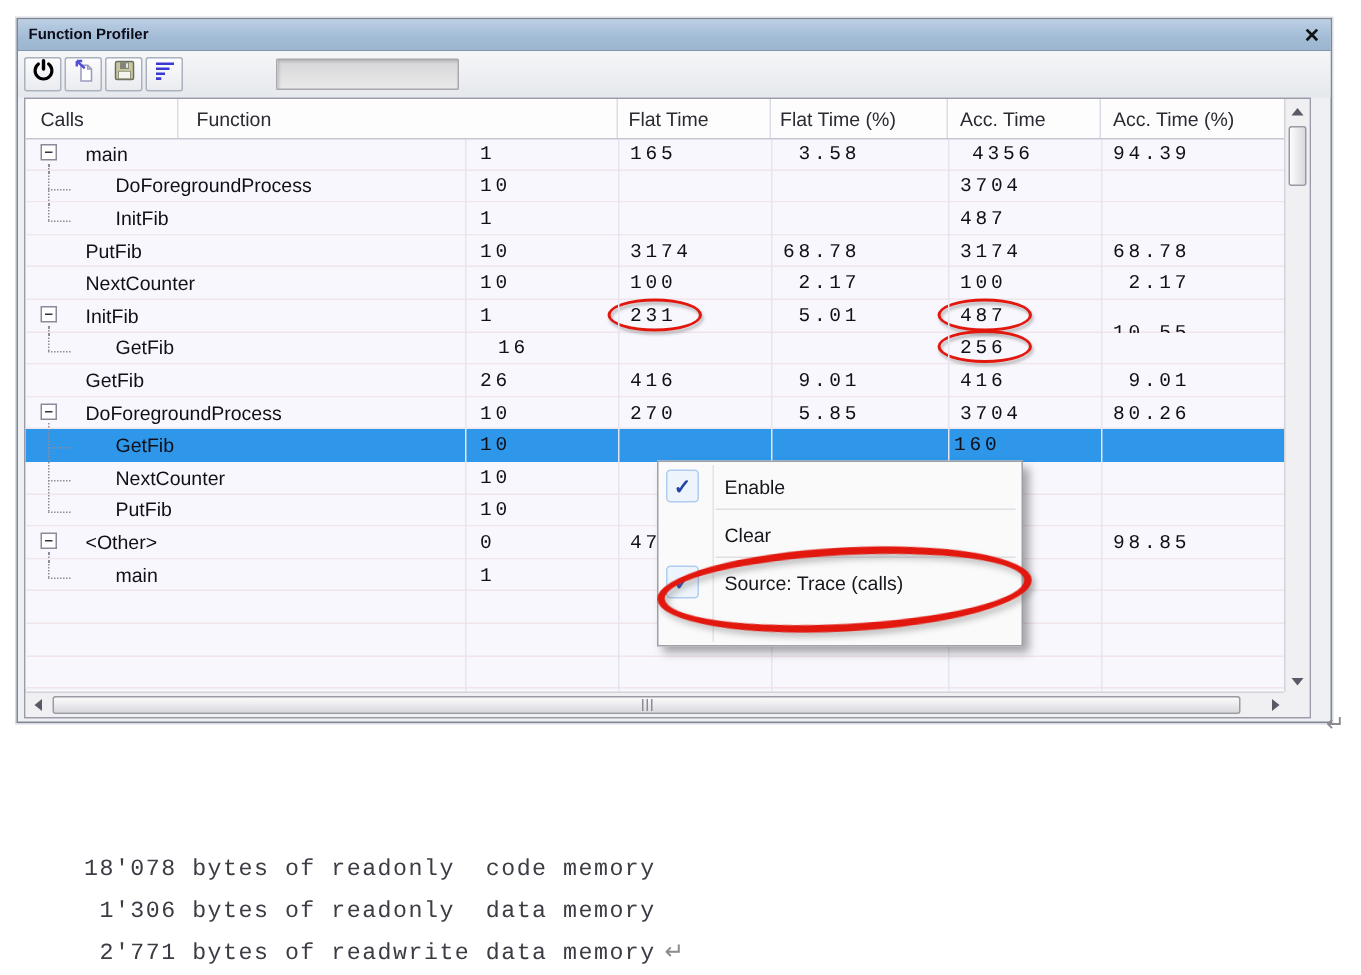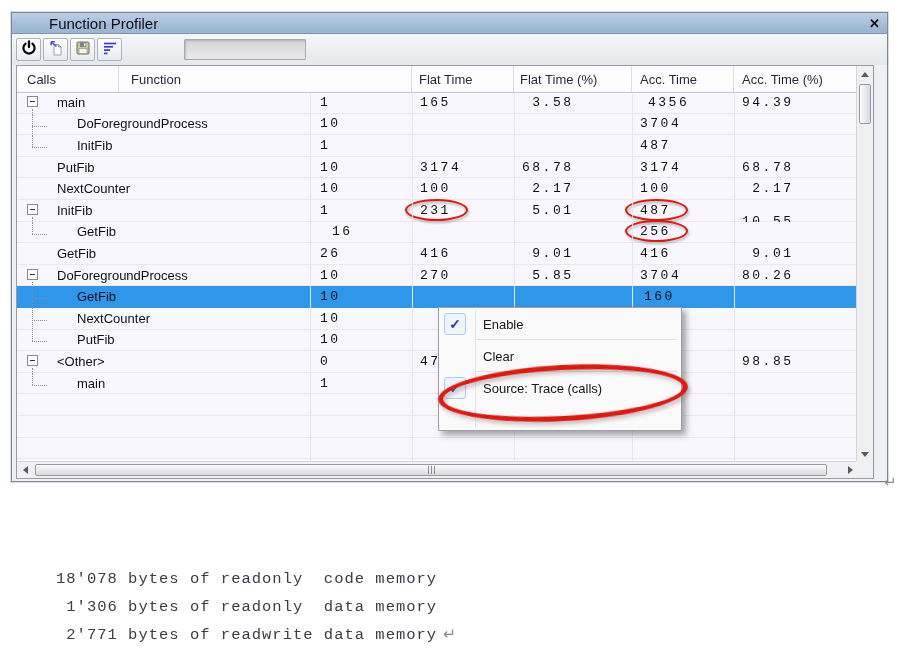--- a/index.html
+++ b/index.html
@@ -13,21 +13,21 @@
     background:#eef0f3;border:1px solid #7f8694;box-sizing:border-box;
     box-shadow:0 0 0 1px #d8dce2;
   }
   .titlebar{
     position:absolute;left:0;top:0;right:0;height:21px;
     background:linear-gradient(#bccfe4,#a3bcd6 60%,#9cb5d0);
     border-bottom:1px solid #7d95b4;
     display:flex;align-items:center;justify-content:space-between;
     padding:0 7px;box-sizing:border-box;
   }
-  .titlebar .title{font-size:15px;font-weight:normal;color:#0d0d1a;margin-left:30px;}
+  .titlebar .title{font-size:10px;font-weight:bold;color:#0d0d1a;}
   .titlebar .close{font-size:13px;font-weight:bold;color:#111;cursor:default;line-height:1;}
   
   .toolbar{
     position:absolute;left:0;top:21px;right:0;height:31px;
     background:linear-gradient(#f5f6f8,#e5e8ec);
     display:flex;align-items:center;padding-left:4px;box-sizing:border-box;
   }
   .tb-btn{
     width:25px;height:23px;margin-right:2px;border:1px solid #aab2c0;border-radius:2px;
     background:linear-gradient(#fdfdfe,#e9ebef);
@@ -268,21 +268,21 @@
           <div class="tcell num" style="width: 102px; padding-left: 8px;"><span>270</span></div>
           <div class="tcell num" style="width: 118px; padding-left: 8px; text-align: center;"><span> 5.85</span></div>
           <div class="tcell num" style="width: 102px; padding-left: 8px;"><span>3704</span></div>
           <div class="tcell num" style="width: 124px; padding-left: 8px;"><span>80.26</span></div>
         </div>
         <div class="trow selected">
           <div class="tcell" style="width: 293px;"><span class="tree-v"></span><span class="tree-h"></span><span style="padding-left: 60px;">GetFib</span></div>
           <div class="tcell num" style="width: 102px; padding-left: 10px;"><span>10</span></div>
           <div class="tcell num" style="width: 102px; padding-left: 8px;"></div>
           <div class="tcell num" style="width: 118px; padding-left: 8px;"></div>
-          <div class="tcell num" style="width: 102px; padding-left: 12px;"><span>160</span></div>
+          <div class="tcell num" style="width: 102px; padding-left: 4px;"><span>160</span></div>
           <div class="tcell num" style="width: 124px; padding-left: 8px;"></div>
         </div>
         <div class="trow">
           <div class="tcell" style="width: 293px;"><span class="tree-v"></span><span class="tree-h"></span><span style="padding-left: 60px;">NextCounter</span></div>
           <div class="tcell num" style="width: 102px; padding-left: 10px;"><span>10</span></div>
           <div class="tcell num" style="width: 102px; padding-left: 8px;"></div>
           <div class="tcell num" style="width: 118px; padding-left: 8px;"></div>
           <div class="tcell num" style="width: 102px; padding-left: 8px;"></div>
           <div class="tcell num" style="width: 124px; padding-left: 8px;"></div>
         </div>

